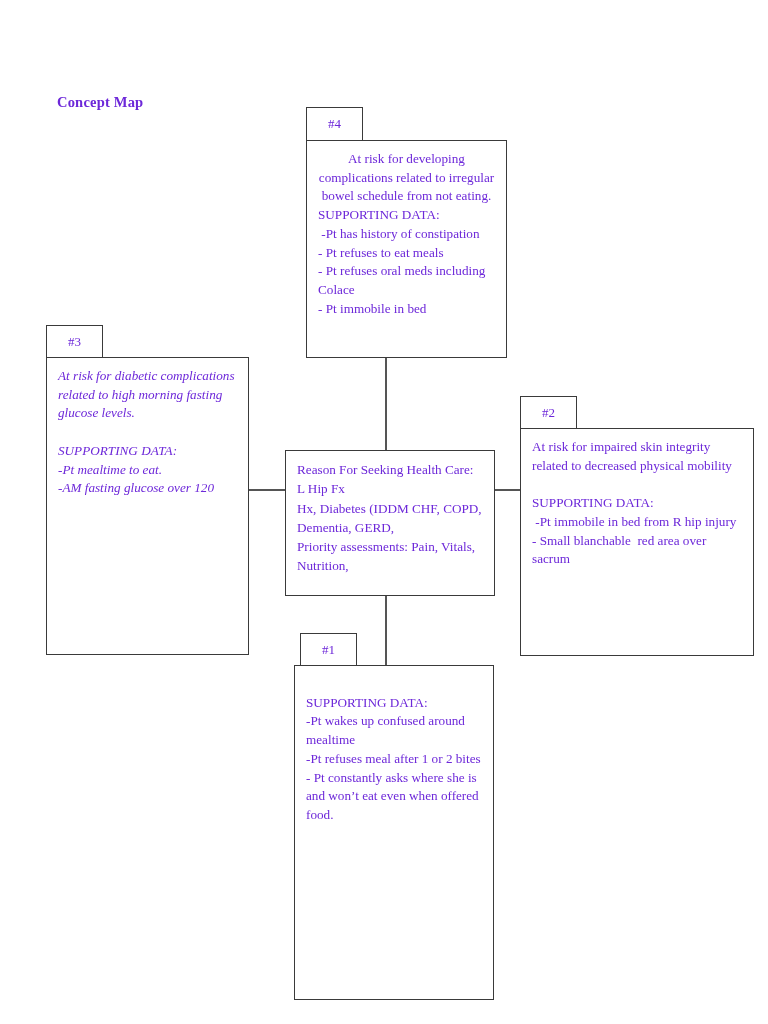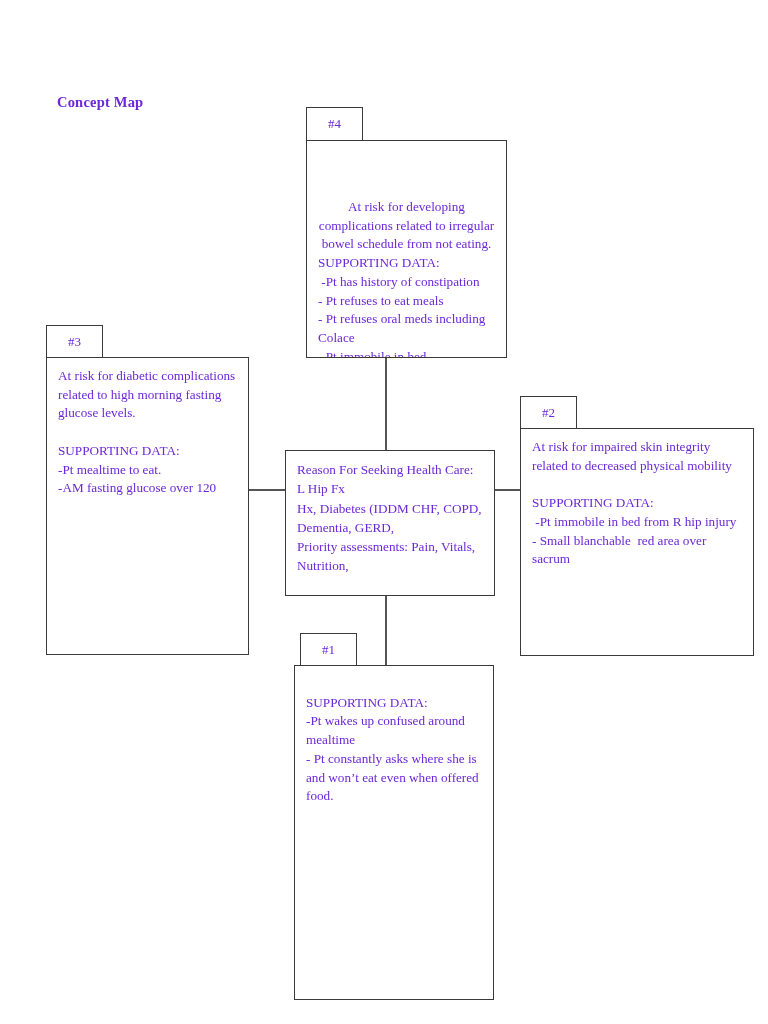--- a/index.html
+++ b/index.html
@@ -59,21 +59,21 @@
     padding: 9px 11px 9px 11px;
     font-size: 13.2px;
     line-height: 1.42;
     z-index: 2;
     overflow: hidden;
   }
   .node-body p {
     margin: 0;
     white-space: pre-wrap;
   }
-  .node-body p.center { text-align: center; margin-top: 48px; }
+  .node-body p.center { text-align: center; }
   .node-body p.left { text-align: left; }
   .node-body p.spacer { height: 1.42em; }
 
   
   .center-node {
     font-size: 13.2px;
     line-height: 1.46;
   }
 </style>
 </head>
@@ -96,21 +96,21 @@
     <p class="left">SUPPORTING DATA:</p>
     <p class="left"> -Pt has history of constipation</p>
     <p class="left">- Pt refuses to eat meals</p>
     <p class="left">- Pt refuses oral meds including Colace</p>
     <p class="left">- Pt immobile in bed</p>
   </div>
 
   <div class="node-tab" style="left:46px; top:325px; width:57px; height:33px;">
     <span>#3</span>
   </div>
-  <div class="node-body" style="left:46px; top:357px; width:203px; height:298px;">
+  <div class="node-body" style="left:46px; top:357px; width:203px; height:298px;font-style:italic;">
     <p class="left">At risk for diabetic complications related to high morning fasting glucose levels.</p>
     <p class="spacer"></p>
     <p class="left">SUPPORTING DATA:</p>
     <p class="left">-Pt mealtime to eat.</p>
     <p class="left">-AM fasting glucose over 120</p>
   </div>
 
   <div class="node-body center-node" style="left:285px; top:450px; width:210px; height:146px;">
     <p class="left">Reason For Seeking Health Care:
 L Hip Fx
@@ -129,16 +129,17 @@
     <p class="left">- Small blanchable  red area over sacrum</p>
   </div>
 
   <div class="node-tab" style="left:300px; top:633px; width:57px; height:33px;">
     <span>#1</span>
   </div>
   <div class="node-body" style="left:294px; top:665px; width:200px; height:335px;">
     <p class="spacer"></p>
     <p class="left">SUPPORTING DATA:</p>
     <p class="left">-Pt wakes up confused around mealtime</p>
+    <p class="left">-Pt refuses meal after 1 or 2 bites</p>
     <p class="left">- Pt constantly asks where she is and won’t eat even when offered food.</p>
   </div>
 
 </div>
 
 </body></html>

